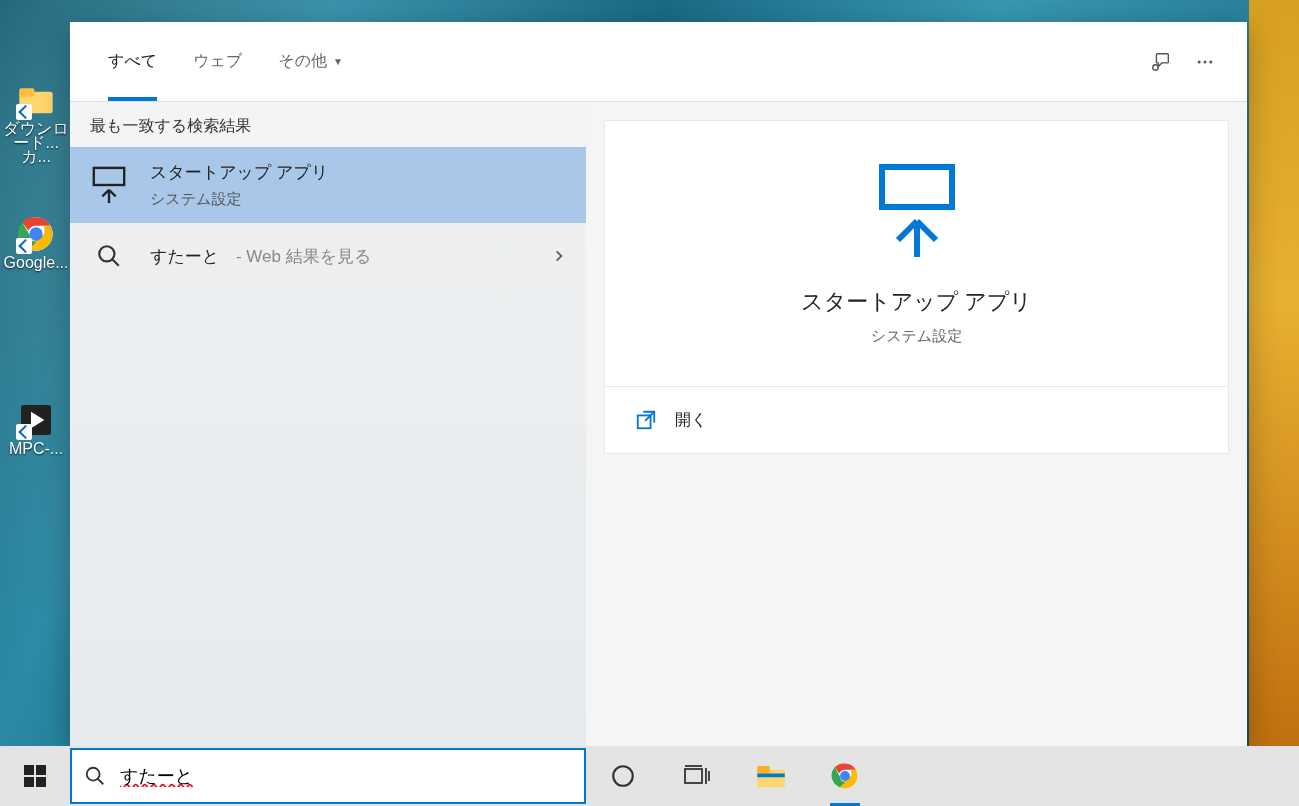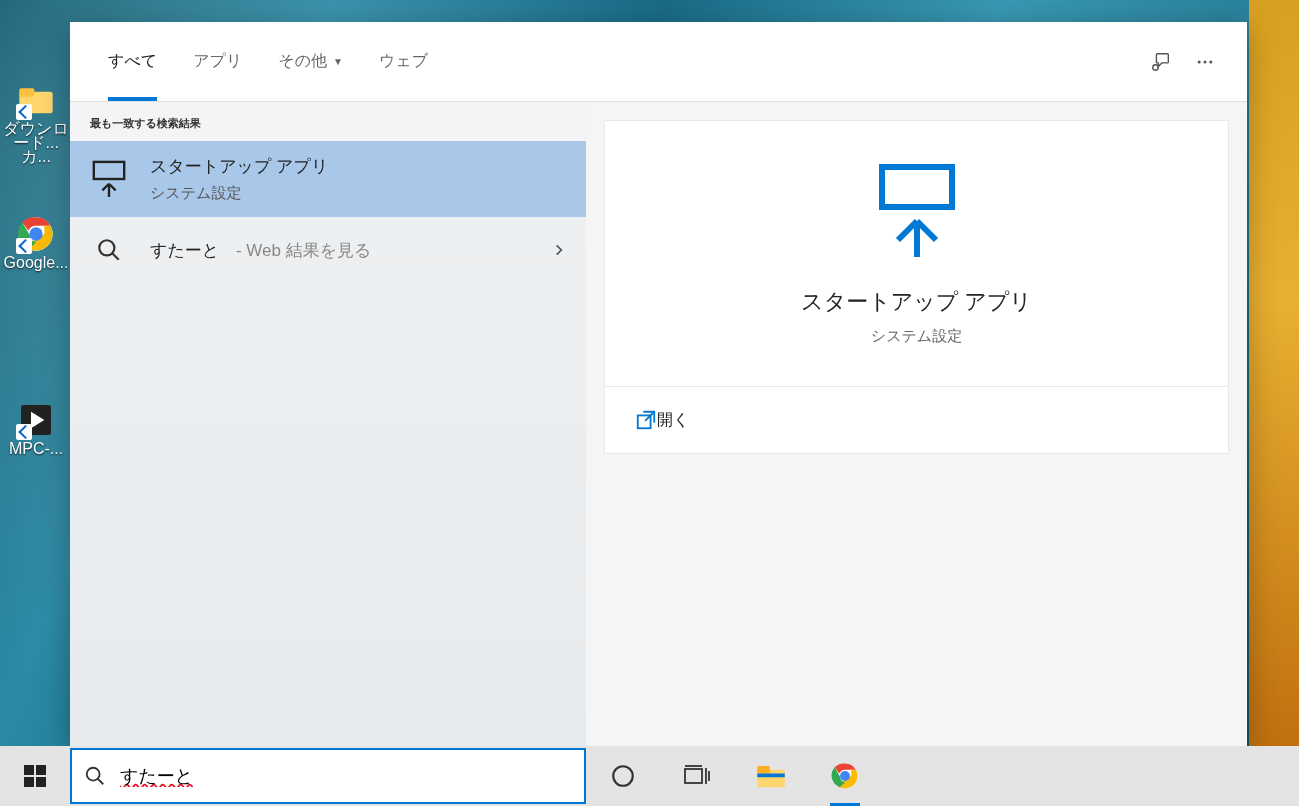--- a/index.html
+++ b/index.html
@@ -21,36 +21,36 @@
 .sp-tabs{height:80px;display:flex;align-items:center;padding:0 20px;gap:0;border-bottom:1px solid #e0e0e0;}
 .sp-tab{padding:0 18px;height:78px;display:flex;align-items:center;font-size:16px;color:#666;cursor:pointer;position:relative;}
 .sp-tab.active{color:#222;}
 .sp-tab.active::after{content:'';position:absolute;left:18px;right:18px;bottom:0;height:4px;background:#0078d4;}
 .sp-tab .chev{margin-left:6px;font-size:10px;color:#666;}
 .sp-spacer{flex:1;}
 .sp-headbtn{width:44px;height:44px;display:flex;align-items:center;justify-content:center;color:#555;cursor:pointer;}
 
 .sp-body{flex:1;display:flex;}
 .sp-left{width:516px;background:linear-gradient(180deg,#eef0f2 0%,#e8ebed 100%);display:flex;flex-direction:column;}
-.sp-section-h{padding:14px 20px 10px;font-size:11px;font-weight:700;color:#333;background:rgba(255,255,255,.3);}
+.sp-section-h{padding:14px 20px 10px;font-size:16px;font-weight:400;color:#333;background:rgba(255,255,255,.3);}
 .sp-result{display:flex;align-items:center;padding:14px 20px;gap:22px;cursor:pointer;}
 .sp-result.sel{background:#a9c7e8;}
 .sp-result-ico{width:38px;height:38px;display:flex;align-items:center;justify-content:center;}
 .sp-result-txt .t1{font-size:17px;color:#222;}
 .sp-result-txt .t2{font-size:15px;color:#555;margin-top:6px;}
 .sp-result .arrow{margin-left:auto;color:#555;font-size:18px;}
 .sp-websuffix{color:#888;margin-left:12px;}
 
 .sp-right{flex:1;background:#f5f5f5;display:flex;flex-direction:column;padding:18px;}
 .detail-card{background:#fff;border:1px solid #e8e8e8;border-radius:2px;padding:40px 20px;text-align:center;}
 .detail-ico{width:90px;height:100px;margin:0 auto 26px;}
 .detail-title{font-size:22px;color:#222;margin-bottom:10px;}
 .detail-sub{font-size:15px;color:#666;}
 .detail-actions{background:#fff;border:1px solid #e8e8e8;border-top:none;padding:22px 30px;}
-.detail-action{display:flex;align-items:flex-end;font-size:16px;color:#222;cursor:pointer;}
+.detail-action{display:flex;align-items:flex-end;gap:18px;font-size:16px;color:#222;cursor:pointer;}
 
 
 .taskbar{position:absolute;left:0;right:0;bottom:0;height:60px;background:#e4e4e4;display:flex;align-items:center;}
 .tb-start{width:70px;height:60px;display:flex;align-items:center;justify-content:center;cursor:pointer;}
 .tb-search{width:516px;height:56px;margin:2px 0;border:2px solid #0078d4;background:#fff;display:flex;align-items:center;padding:0 12px;gap:14px;}
 .tb-search input{border:none;outline:none;font-size:18px;flex:1;background:transparent;}
 .tb-item{width:74px;height:60px;display:flex;align-items:center;justify-content:center;cursor:pointer;position:relative;}
 .tb-item.active::after{content:'';position:absolute;left:22px;right:22px;bottom:0;height:3px;background:#0078d4;}
 
 
@@ -98,28 +98,25 @@
     <div>MPC-...</div>
   </div>
 </div>
 
 <div class="search-panel">
   <div class="sp-tabs">
     <div class="sp-tab active">
         <span>すべて</span>
       </div>
     <div class="sp-tab">
-        <span>アプリ</span>
+        <span>ウェブ</span>
       </div>
     <div class="sp-tab">
         <span>その他</span>
         <span class="chev">▼</span>
-      </div>
-    <div class="sp-tab">
-        <span>ウェブ</span>
       </div>
     <div class="sp-spacer"></div>
     <div class="sp-headbtn">
       <svg width="22" height="22" viewBox="0 0 24 24" fill="none" stroke="#555" stroke-width="1.5">
           <path d="M8 3h11a1 1 0 0 1 1 1v8a1 1 0 0 1-1 1h-6l-4 4v-4H8a1 1 0 0 1-1-1V4a1 1 0 0 1 1-1z"></path>
           <circle cx="6" cy="18" r="3"></circle>
         </svg>
     </div>
     <div class="sp-headbtn">
       <svg width="20" height="20" viewBox="0 0 24 24" fill="#555">

